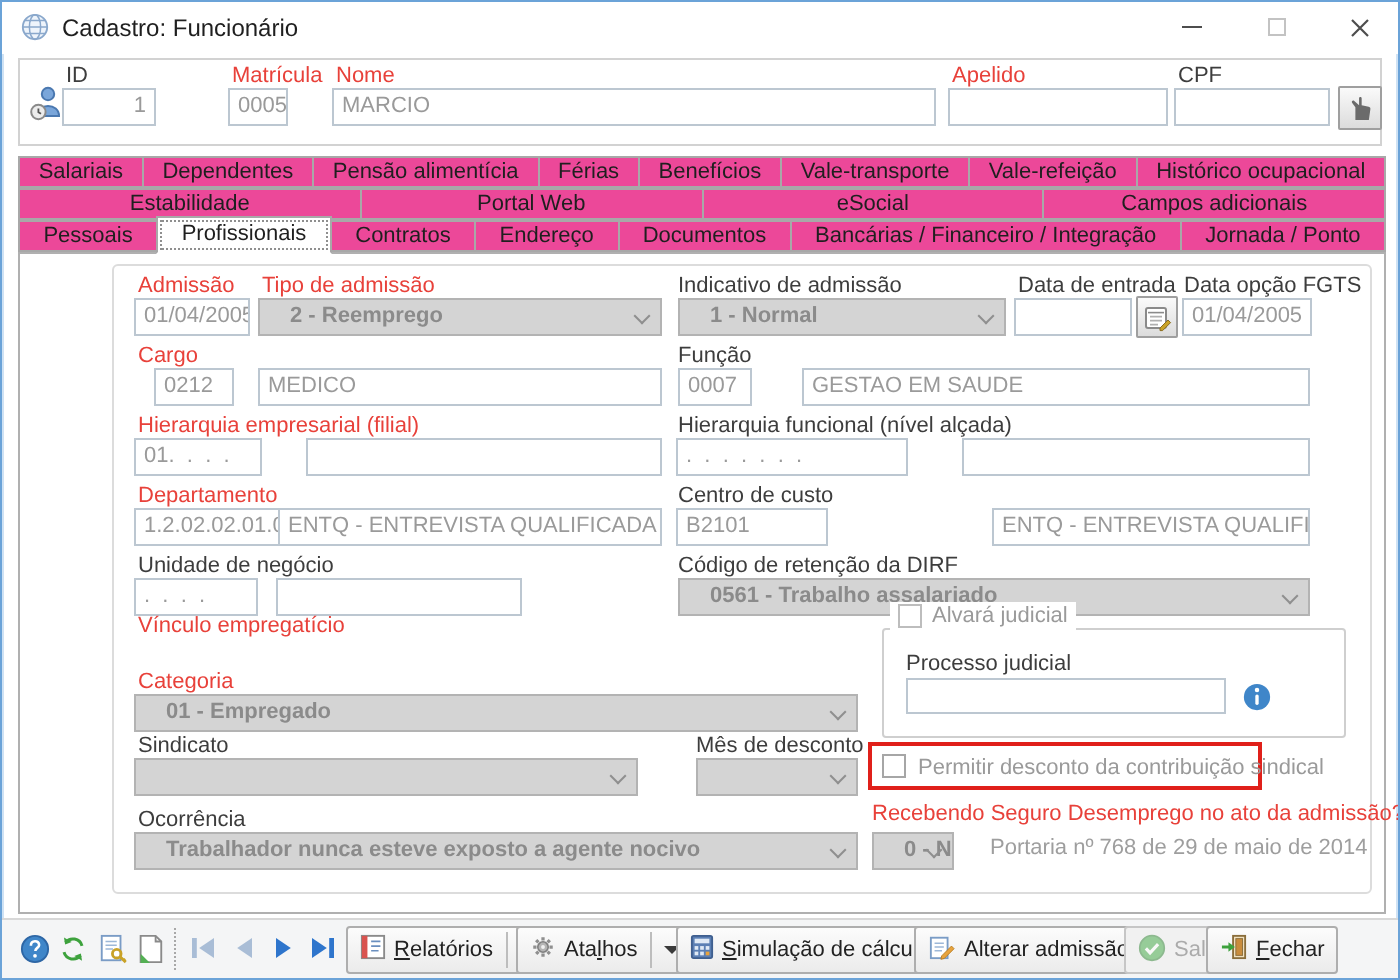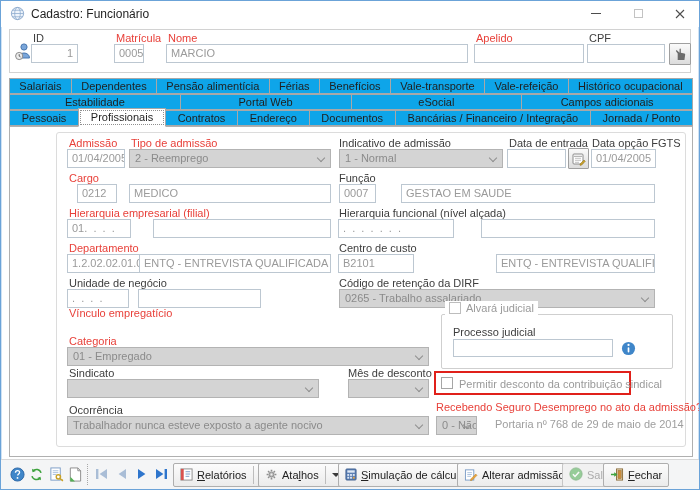--- a/index.html
+++ b/index.html
@@ -21,28 +21,28 @@
   .glyph-max{ width:9px; height:9px; border:1px solid #c3c3c3; }
   
   #headerpanel{ position:absolute; left:8px; top:28px; width:682px; height:44px; border:1px solid #d2d2d2; background:#fff; }
   .lbl{ position:absolute; font-size:11px; color:var(--lbl); white-space:nowrap; }
   .req{ color:var(--red); }
   .graylbl{ color:#9a9a9a; }
   .input{ position:absolute; height:19px; border:1px solid var(--inbd); background:#fff;
           font-size:11px; color:var(--val); line-height:17px; padding:0 4px; white-space:pre; overflow:hidden; }
   .right{ text-align:right; }
   .select{ position:absolute; height:19px; border:1px solid var(--selbd); background:var(--selbg);
-           font-size:11px; color:var(--seltx); line-height:17px; padding:0 16px 0 5px; white-space:nowrap; overflow:hidden; }
+           font-size:11px; color:var(--seltx); line-height:17px; padding:0 16px 0 15px; white-space:nowrap; overflow:hidden;font-weight:bold; }
   .chev{ position:absolute; right:6px; top:5px; width:6px; height:6px;
          border-left:1px solid #8f8f8f; border-bottom:1px solid #8f8f8f; transform:rotate(-45deg); }
   .minibtn{ position:absolute; display:flex; align-items:center; justify-content:center;
             background:linear-gradient(#fafafa,#dcdcdc); border:1px solid #9f9f9f; border-radius:1px; }
   
   .tabrow{ position:absolute; left:8px; width:684px; height:16px; display:flex; }
-  .tab{ flex:1 1 auto; border:1px solid #a8a8a8; background:#0ea5e9; font-size:11px; color:#1f1f1f;
+  .tab{ flex:1 1 auto; border:1px solid #a8a8a8; background:#ec4899; font-size:11px; color:#1f1f1f;
         text-align:center; line-height:14px; white-space:nowrap; padding:0 7px; overflow:hidden; }
   .tab + .tab{ margin-left:-1px; }
   .tab.eq{ flex:1 1 0; }
   .tab.active{ background:#fff; margin-top:-2px; height:19px; line-height:17px; z-index:6;
                border-bottom:1px solid #fff; outline:1px dotted #8f8f8f; outline-offset:-3px; position:relative; }
   #page{ position:absolute; left:8px; top:125px; width:684px; height:331px; border:1px solid var(--panelbd); background:#fff; }
   #innerbox{ position:absolute; left:55px; top:131px; width:630px; height:315px; border:1px solid #dcdcdc; border-radius:3px; }
   
   #alvara-group{ position:absolute; left:440px; top:313px; width:232px; height:55px; border:1px solid #cfcfcf; border-radius:2px; }
   .legend{ position:absolute; left:444px; top:300px; background:#fff; padding:0 4px; display:flex; gap:5px; align-items:center; height:14px; }
@@ -181,21 +181,21 @@
   <div class="input" style="left:66px;top:253px;width:91px">1.2.02.02.01.01</div>
   <div class="input" style="left:138px;top:253px;width:192px">ENTQ - ENTREVISTA QUALIFICADA</div>
   <span class="lbl" style="left:338px;top:241px">Centro de custo</span>
   <div class="input" style="left:337px;top:253px;width:76px">B2101</div>
   <div class="input" style="left:495px;top:253px;width:159px">ENTQ - ENTREVISTA QUALIFICADA</div>
 
   <span class="lbl" style="left:68px;top:276px">Unidade de negócio</span>
   <div class="input" style="left:66px;top:288px;width:62px">.  .  .  .</div>
   <div class="input" style="left:137px;top:288px;width:123px"></div>
   <span class="lbl" style="left:338px;top:276px">Código de retenção da DIRF</span>
-  <div class="select" style="left:338px;top:288px;width:316px"><span>0265 - Trabalho assalariado</span><span class="chev"></span></div>
+  <div class="select" style="left:338px;top:288px;width:316px"><span>0561 - Trabalho assalariado</span><span class="chev"></span></div>
 
   <span class="lbl req" style="left:68px;top:306px">Vínculo empregatício</span>
 
   <div id="alvara-group"></div>
   <span class="legend">
     <span class="checkbox" style="border-color:#bdbdbd"></span>
     <span class="lbl graylbl" style="position:static">Alvará judicial</span>
   </span>
   <span class="lbl" style="left:452px;top:325px">Processo judicial</span>
   <div class="input" style="left:452px;top:338px;width:160px;height:18px"></div>

